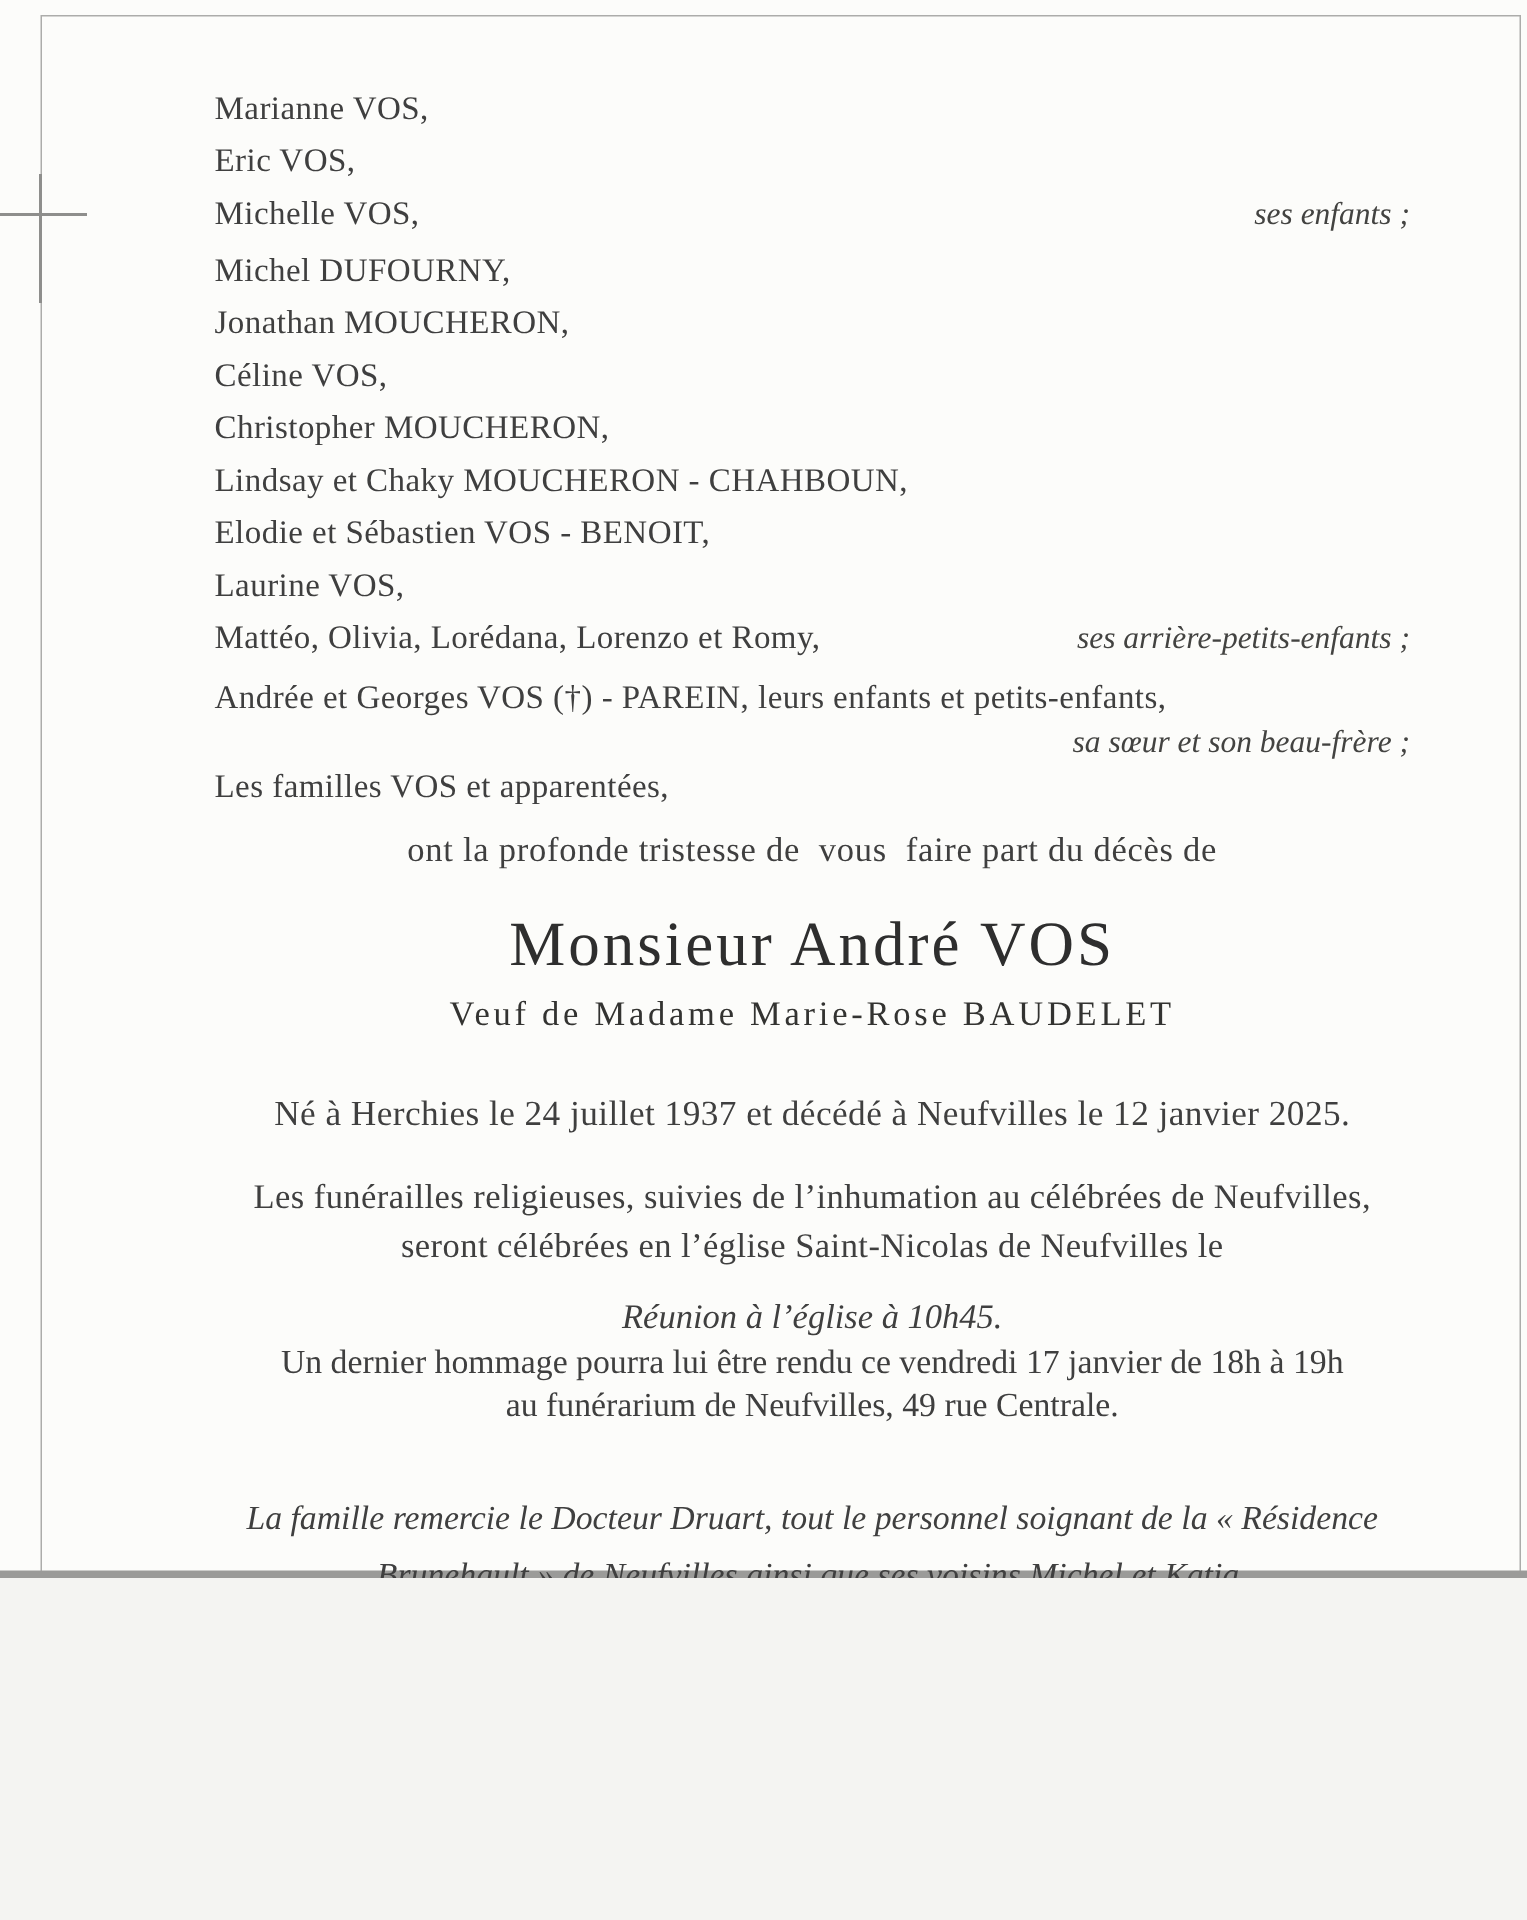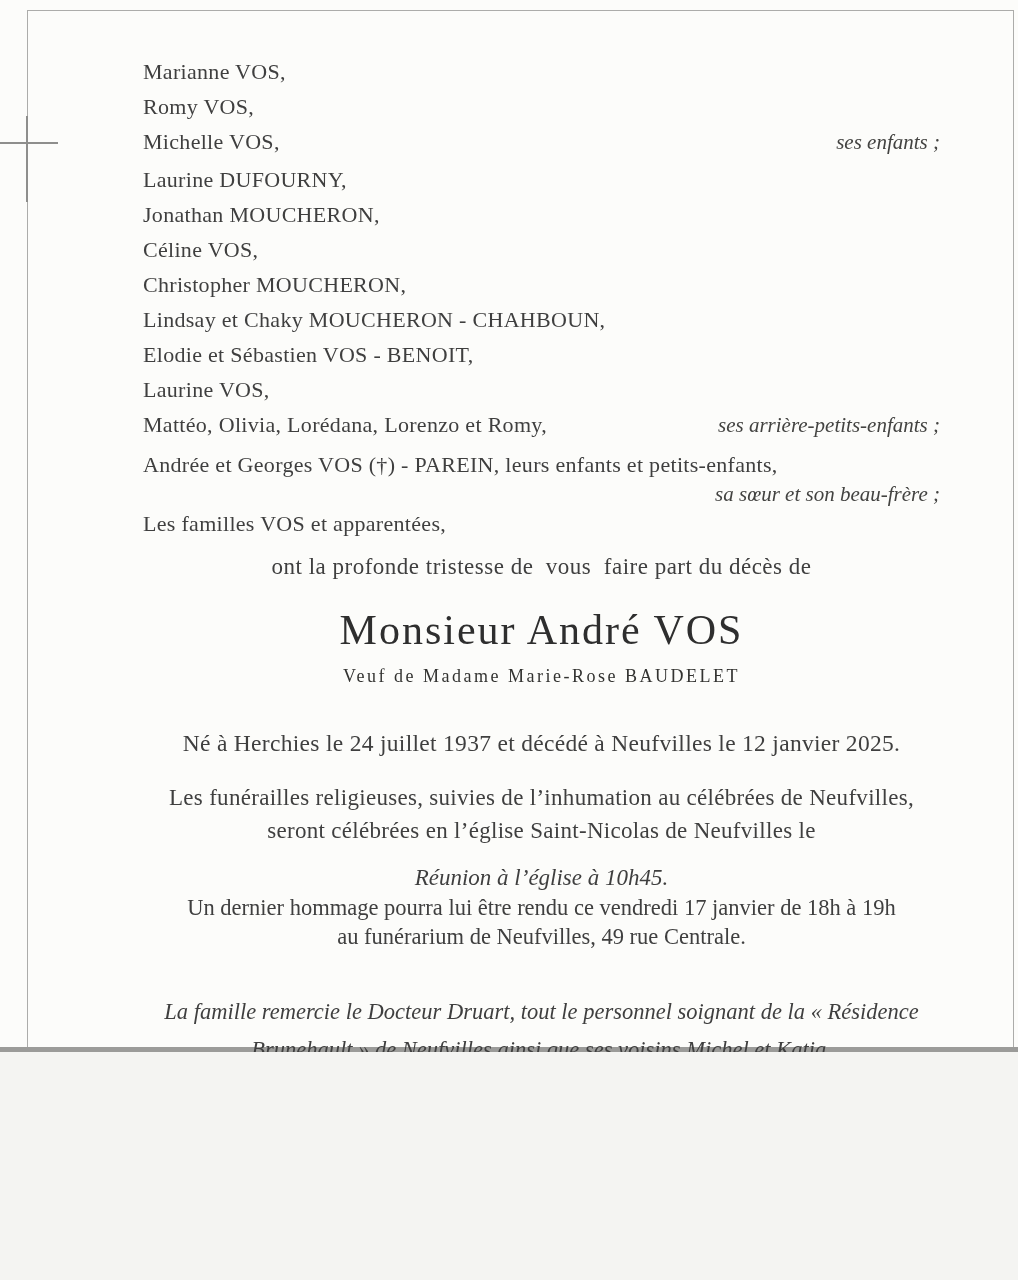--- a/index.html
+++ b/index.html
@@ -91,21 +91,21 @@
   }
   .deceased-name {
     margin-top: 24px;
     font-size: 42px;
     line-height: 46px;
     letter-spacing: 2px;
     color: #2e2e2e;
   }
   .deceased-subtitle {
     margin-top: 6px;
-    font-size: 18px;
+    font-size: 23px;
     line-height: 34px;
     letter-spacing: 2.5px;
     color: #333331;
   }
   .birth-death {
     margin-top: 34px;
     font-size: 23.5px;
     line-height: 32px;
     letter-spacing: 0.3px;
   }
@@ -157,31 +157,31 @@
   <div class="cross-v"></div>
   <div class="bottom-band"></div>
 
   <div class="content">
 
     <div class="fam-group">
       <div class="fam-row">
         <span class="fam-name">Marianne VOS,</span>
       </div>
       <div class="fam-row">
-        <span class="fam-name">Romy VOS,</span>
+        <span class="fam-name">Eric VOS,</span>
       </div>
       <div class="fam-row">
         <span class="fam-name">Michelle VOS,</span>
         <span class="relation">ses enfants ;</span>
       </div>
     </div>
 
     <div class="fam-group g2">
       <div class="fam-row">
-        <span class="fam-name">Laurine DUFOURNY,</span>
+        <span class="fam-name">Michel DUFOURNY,</span>
       </div>
       <div class="fam-row">
         <span class="fam-name">Jonathan MOUCHERON,</span>
       </div>
       <div class="fam-row">
         <span class="fam-name">Céline VOS,</span>
       </div>
       <div class="fam-row">
         <span class="fam-name">Christopher MOUCHERON,</span>
       </div>

